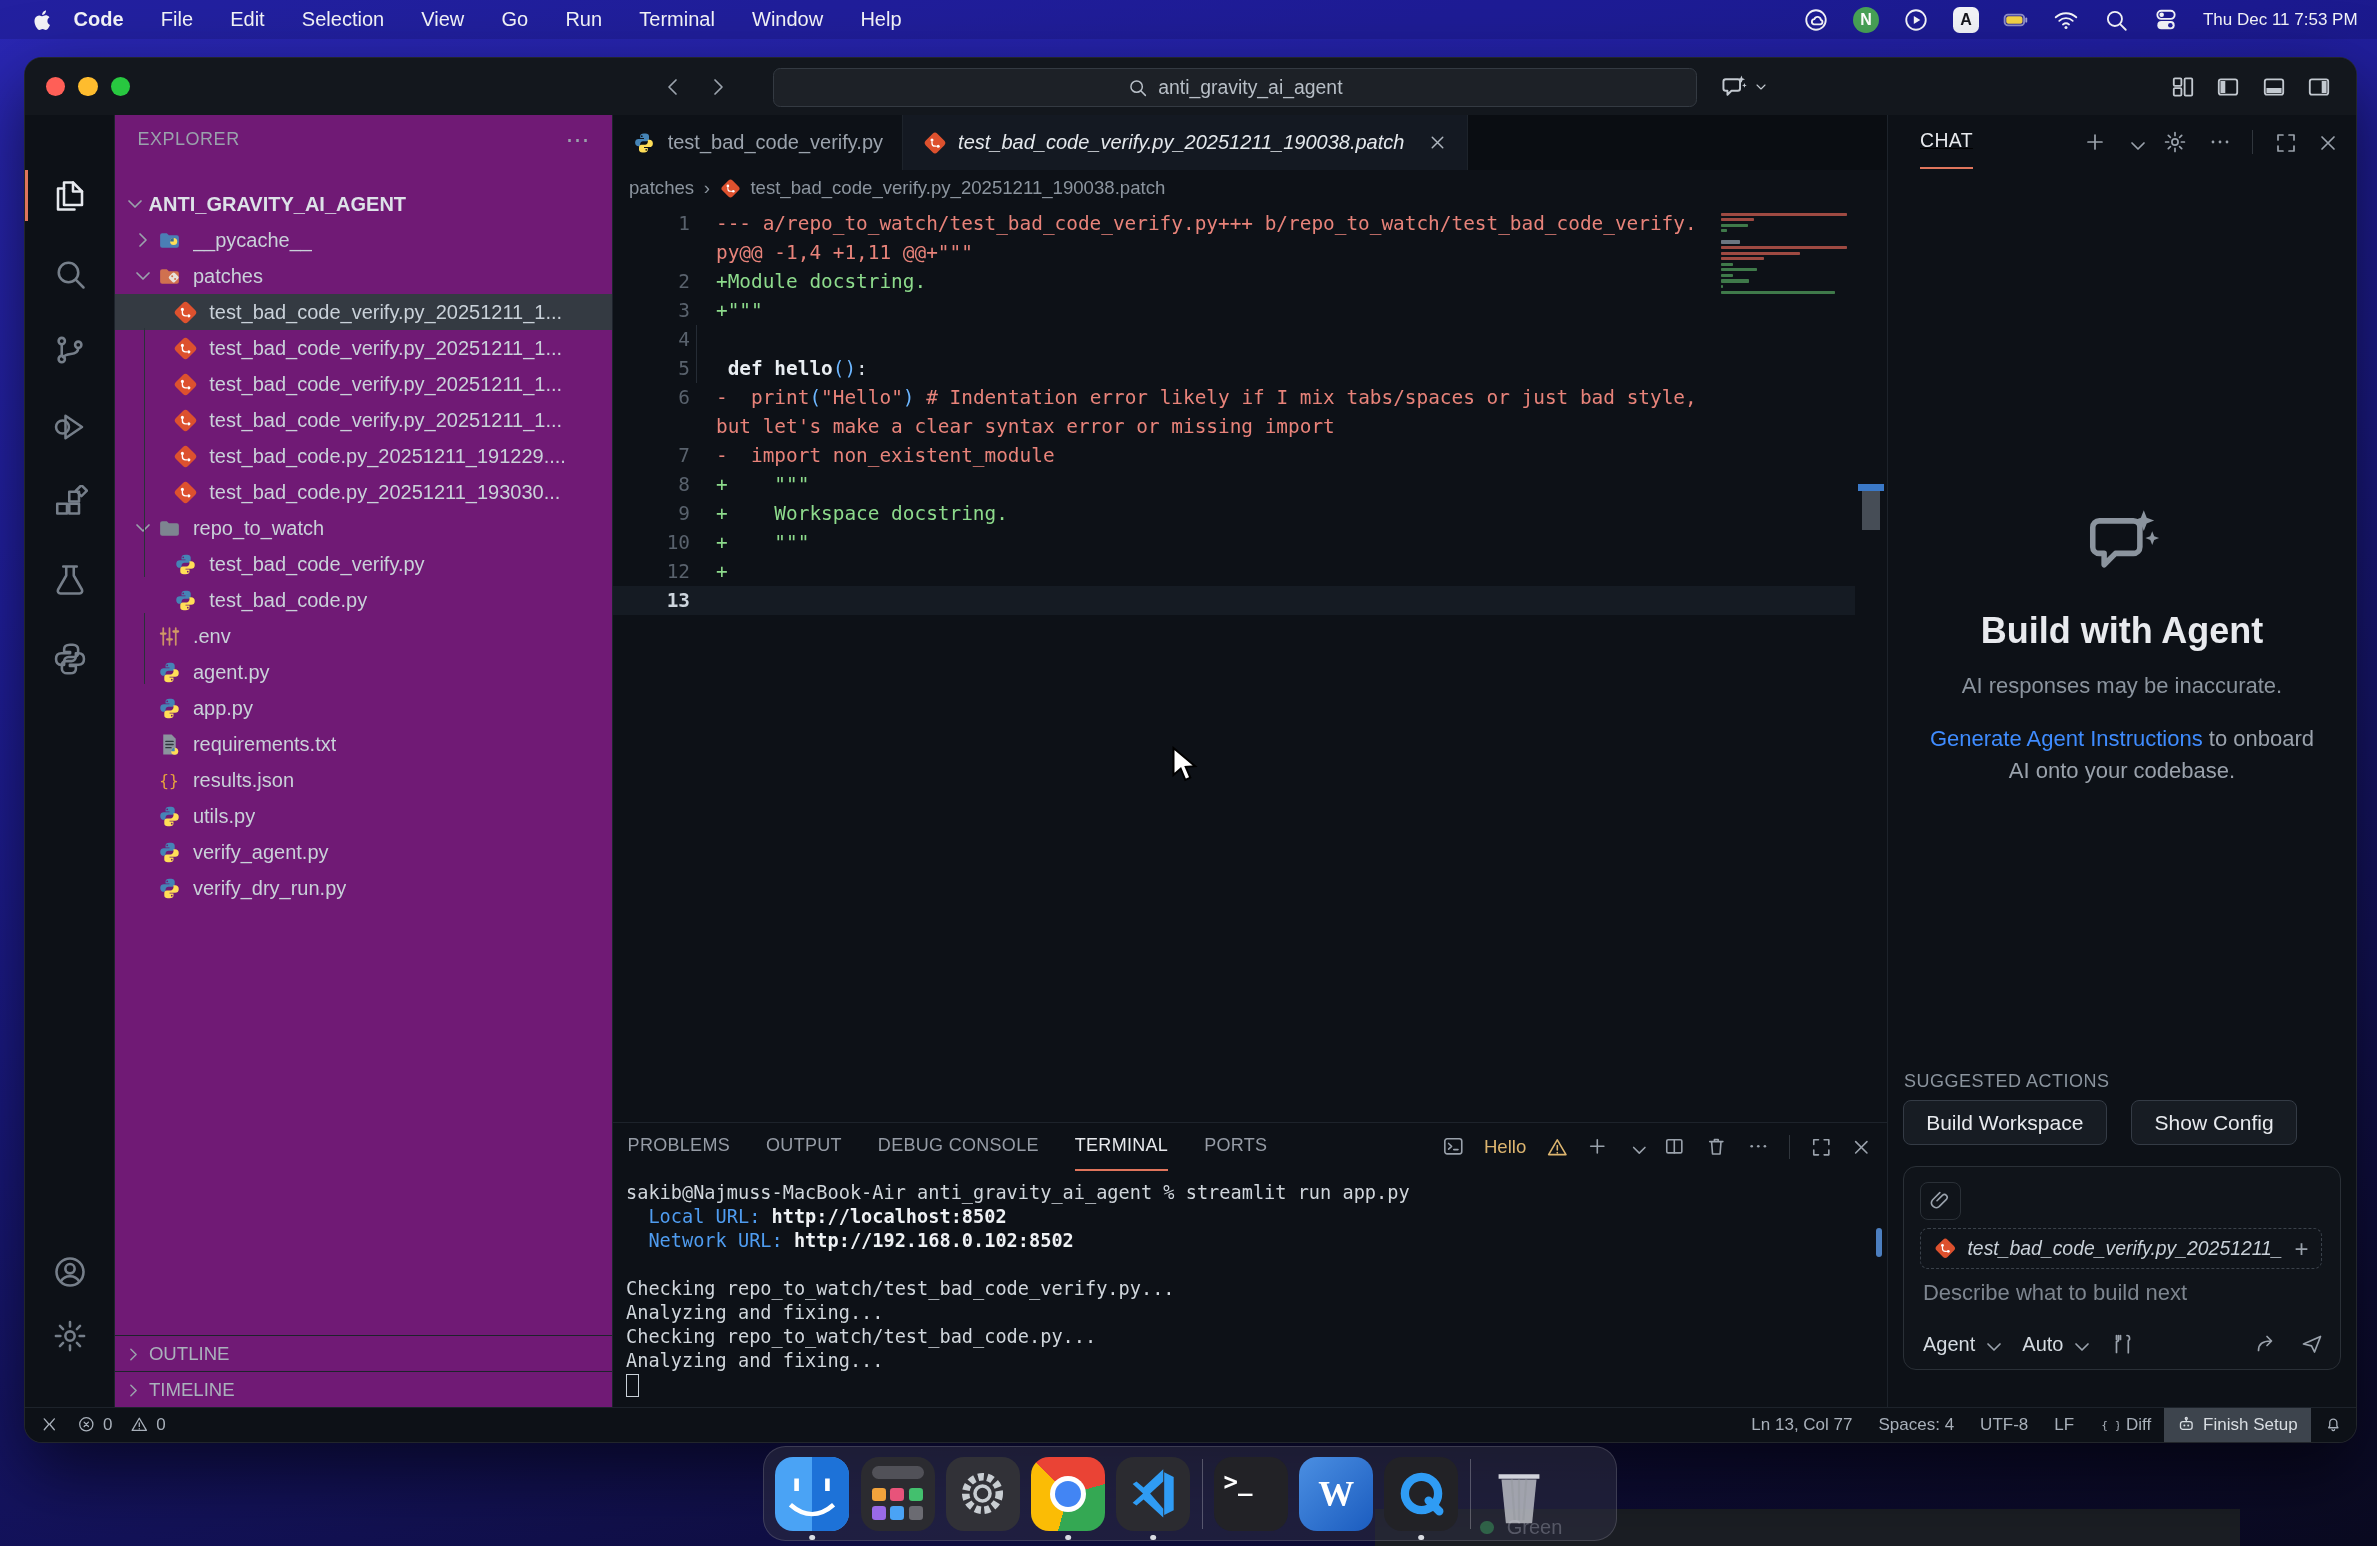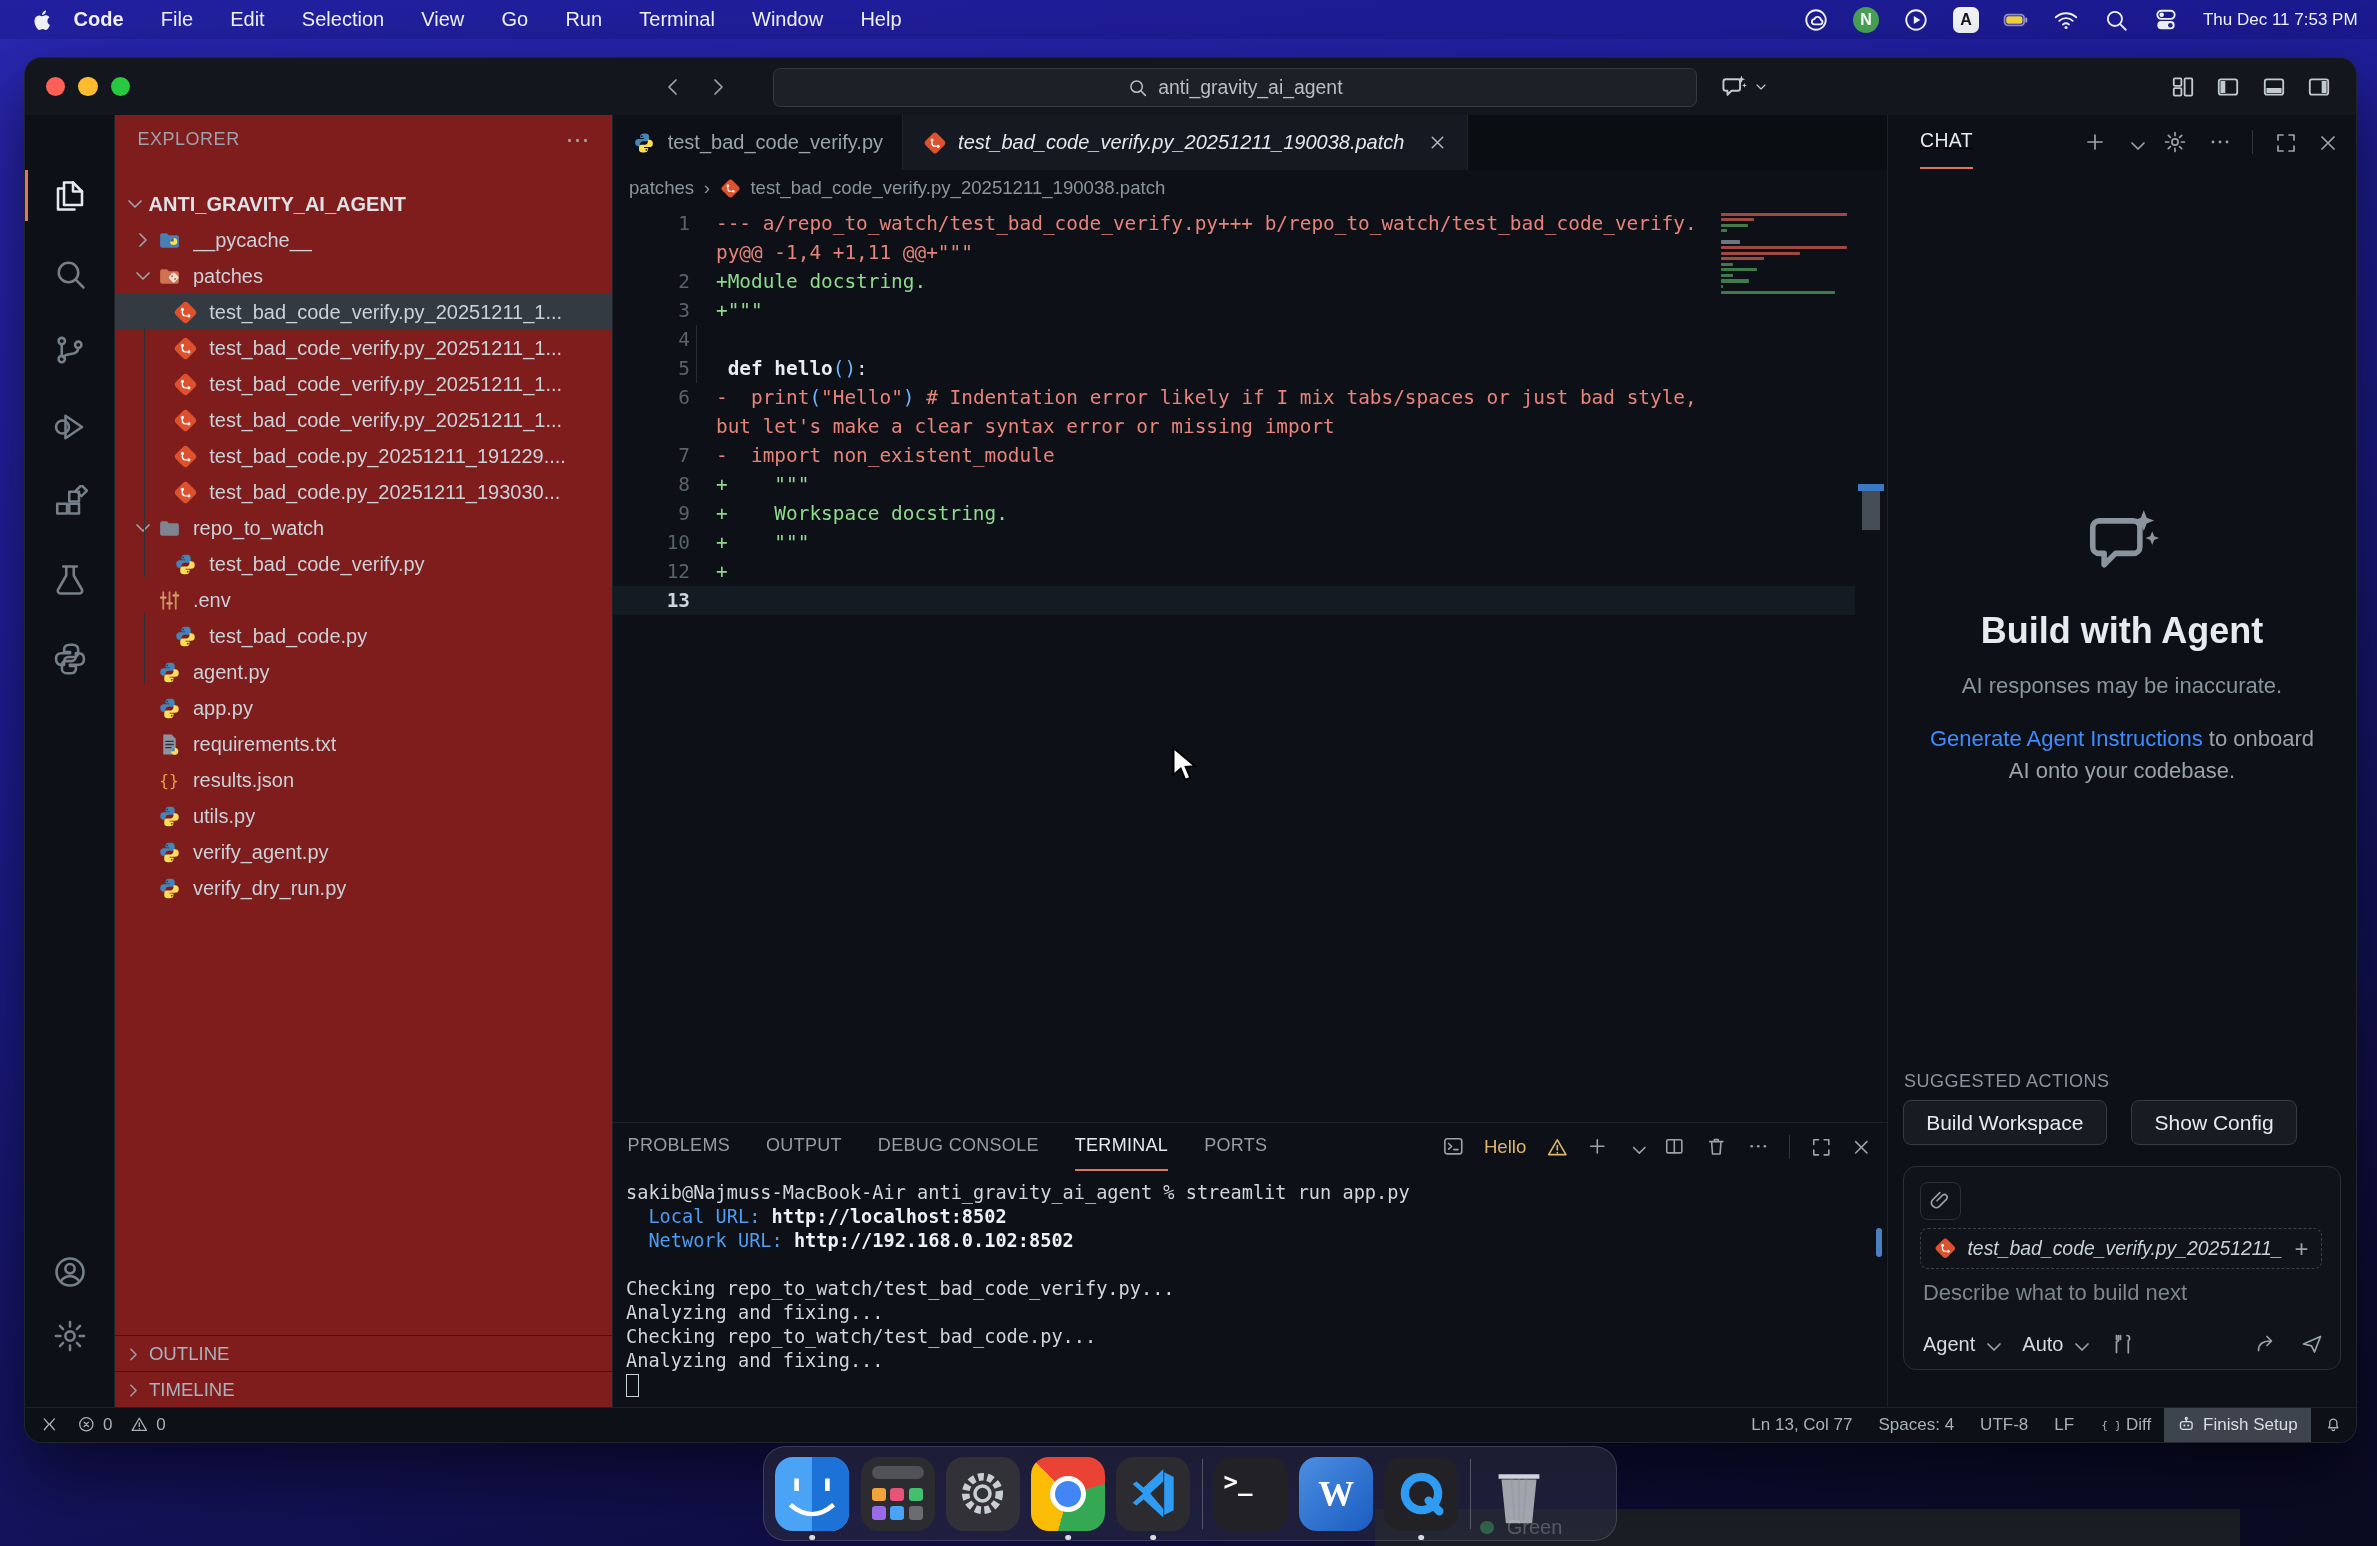--- a/index.html
+++ b/index.html
@@ -36,21 +36,21 @@
   #tbright{position:absolute;right:0;top:0;height:57px;display:flex;align-items:center;gap:21px;padding-right:24px;color:#c3c9d0;}
   #tbchat{display:flex;align-items:center;gap:4.9px;margin-right:380px;}
   
   #content{position:absolute;left:0;top:57px;right:0;bottom:34px;display:flex;}
   #activitybar{width:89px;background:#0d1117;border-right:0.8px solid #1d232b;position:relative;flex:none;}
   .abitem{position:absolute;left:0;width:89px;height:61px;display:flex;align-items:center;justify-content:center;color:#767f8a;}
   .abitem.active{color:#e6e9ee;}
   .abitem.active::before{content:"";position:absolute;left:0;top:4.9px;bottom:4.9px;width:3.2px;background:#e0755c;}
   .abitem .ic{width:36px;height:36px;}
   
-  #sidebar{width:497px;background:#7f1d1d;border-right:0.8px solid #1d232b;position:relative;flex:none;font-size:20px;color:#c9d1d9;}
+  #sidebar{width:497px;background:#701a75;border-right:0.8px solid #1d232b;position:relative;flex:none;font-size:20px;color:#c9d1d9;}
   #sbheader{position:absolute;left:0;top:0;right:0;height:49px;display:flex;align-items:center;}
   #sbtitle{margin-left:22.6px;font-size:18px;letter-spacing:0.5px;color:#9aa2ac;}
   #sbmore{margin-left:auto;margin-right:21px;color:#9aa2ac;font-size:24px;letter-spacing:1.6px;}
   #tree{position:absolute;left:0;top:71px;right:0;}
   .trow{height:36px;display:flex;align-items:center;white-space:nowrap;overflow:hidden;position:relative;}
   .trow.sel{background:#343a42;}
   .trow .chev{width:24px;height:24px;flex:none;color:#9aa2ac;margin-right:1.6px;}
   .trow .ficon{width:25px;height:25px;flex:none;margin-right:11.3px;display:flex;align-items:center;justify-content:center;}
   .trow .lbl{overflow:hidden;text-overflow:ellipsis;}
   .trow.root .lbl{font-weight:bold;color:#dde2e8;}
@@ -504,40 +504,40 @@
             </div>
             <div class="trow" style="padding-left: 58px;">
               <span class="ficon">
                 <svg class="ic" viewBox="0 0 24 24" fill="none" stroke="currentColor" stroke-width="1.7" stroke-linecap="round" stroke-linejoin="round" width="100%" height="100%">
                   <path fill="#4584b6" stroke="none" d="M11.9 2.6c-2.6 0-3.7 1.1-3.7 2.7v1.8h3.8v.8H6.5c-1.8 0-3.4 1-3.4 3.6s1.6 3.7 3.4 3.7h1.7v-2.2c0-1.5 1.3-2.8 2.8-2.8h3.6c1.3 0 2.4-1 2.4-2.4V5.3c0-1.6-1.4-2.7-3.3-2.7zM9.8 4.3a.85.85 0 1 1 0 1.7.85.85 0 0 1 0-1.7z"></path>
                   <path fill="#ffde57" stroke="none" d="M12.1 21.4c2.6 0 3.7-1.1 3.7-2.7v-1.8H12v-.8h5.5c1.8 0 3.4-1 3.4-3.6s-1.6-3.7-3.4-3.7h-1.7V11c0 1.5-1.3 2.8-2.8 2.8H9.4c-1.3 0-2.4 1-2.4 2.4v2.5c0 1.6 1.4 2.7 3.3 2.7zm2.1-1.7a.85.85 0 1 1 0-1.7.85.85 0 0 1 0 1.7z"></path>
                 </svg>
               </span>
               <span class="lbl">test_bad_code_verify.py</span>
             </div>
+            <div class="trow" style="padding-left: 58px;">
+              <span class="ficon">
+                <svg class="ic" viewBox="0 0 24 24" fill="none" stroke="currentColor" stroke-width="1.7" stroke-linecap="round" stroke-linejoin="round" width="100%" height="100%">
+                  <path fill="#4584b6" stroke="none" d="M11.9 2.6c-2.6 0-3.7 1.1-3.7 2.7v1.8h3.8v.8H6.5c-1.8 0-3.4 1-3.4 3.6s1.6 3.7 3.4 3.7h1.7v-2.2c0-1.5 1.3-2.8 2.8-2.8h3.6c1.3 0 2.4-1 2.4-2.4V5.3c0-1.6-1.4-2.7-3.3-2.7zM9.8 4.3a.85.85 0 1 1 0 1.7.85.85 0 0 1 0-1.7z"></path>
+                  <path fill="#ffde57" stroke="none" d="M12.1 21.4c2.6 0 3.7-1.1 3.7-2.7v-1.8H12v-.8h5.5c1.8 0 3.4-1 3.4-3.6s-1.6-3.7-3.4-3.7h-1.7V11c0 1.5-1.3 2.8-2.8 2.8H9.4c-1.3 0-2.4 1-2.4 2.4v2.5c0 1.6 1.4 2.7 3.3 2.7zm2.1-1.7a.85.85 0 1 1 0-1.7.85.85 0 0 1 0 1.7z"></path>
+                </svg>
+              </span>
+              <span class="lbl">test_bad_code.py</span>
+            </div>
             <div class="trow" style="padding-left: 16px;">
               <span class="chev"></span>
               <span class="ficon">
                 <svg class="ic" viewBox="0 0 24 24" fill="none" stroke="currentColor" stroke-width="1.7" stroke-linecap="round" stroke-linejoin="round" width="100%" height="100%">
                   <g stroke="#d19a66">
                     <path d="M6 4v16M12 4v16M18 4v16" opacity=".95"></path>
                     <path d="M3.8 9.2h4.4M9.8 14.8h4.4M15.8 7.2h4.4" stroke-width="2.2"></path>
                   </g>
                 </svg>
               </span>
               <span class="lbl">.env</span>
-            </div>
-            <div class="trow" style="padding-left: 58px;">
-              <span class="ficon">
-                <svg class="ic" viewBox="0 0 24 24" fill="none" stroke="currentColor" stroke-width="1.7" stroke-linecap="round" stroke-linejoin="round" width="100%" height="100%">
-                  <path fill="#4584b6" stroke="none" d="M11.9 2.6c-2.6 0-3.7 1.1-3.7 2.7v1.8h3.8v.8H6.5c-1.8 0-3.4 1-3.4 3.6s1.6 3.7 3.4 3.7h1.7v-2.2c0-1.5 1.3-2.8 2.8-2.8h3.6c1.3 0 2.4-1 2.4-2.4V5.3c0-1.6-1.4-2.7-3.3-2.7zM9.8 4.3a.85.85 0 1 1 0 1.7.85.85 0 0 1 0-1.7z"></path>
-                  <path fill="#ffde57" stroke="none" d="M12.1 21.4c2.6 0 3.7-1.1 3.7-2.7v-1.8H12v-.8h5.5c1.8 0 3.4-1 3.4-3.6s-1.6-3.7-3.4-3.7h-1.7V11c0 1.5-1.3 2.8-2.8 2.8H9.4c-1.3 0-2.4 1-2.4 2.4v2.5c0 1.6 1.4 2.7 3.3 2.7zm2.1-1.7a.85.85 0 1 1 0-1.7.85.85 0 0 1 0 1.7z"></path>
-                </svg>
-              </span>
-              <span class="lbl">test_bad_code.py</span>
             </div>
             <div class="trow" style="padding-left: 16px;">
               <span class="chev"></span>
               <span class="ficon">
                 <svg class="ic" viewBox="0 0 24 24" fill="none" stroke="currentColor" stroke-width="1.7" stroke-linecap="round" stroke-linejoin="round" width="100%" height="100%">
                   <path fill="#4584b6" stroke="none" d="M11.9 2.6c-2.6 0-3.7 1.1-3.7 2.7v1.8h3.8v.8H6.5c-1.8 0-3.4 1-3.4 3.6s1.6 3.7 3.4 3.7h1.7v-2.2c0-1.5 1.3-2.8 2.8-2.8h3.6c1.3 0 2.4-1 2.4-2.4V5.3c0-1.6-1.4-2.7-3.3-2.7zM9.8 4.3a.85.85 0 1 1 0 1.7.85.85 0 0 1 0-1.7z"></path>
                   <path fill="#ffde57" stroke="none" d="M12.1 21.4c2.6 0 3.7-1.1 3.7-2.7v-1.8H12v-.8h5.5c1.8 0 3.4-1 3.4-3.6s-1.6-3.7-3.4-3.7h-1.7V11c0 1.5-1.3 2.8-2.8 2.8H9.4c-1.3 0-2.4 1-2.4 2.4v2.5c0 1.6 1.4 2.7 3.3 2.7zm2.1-1.7a.85.85 0 1 1 0-1.7.85.85 0 0 1 0 1.7z"></path>
                 </svg>
               </span>
               <span class="lbl">agent.py</span>

